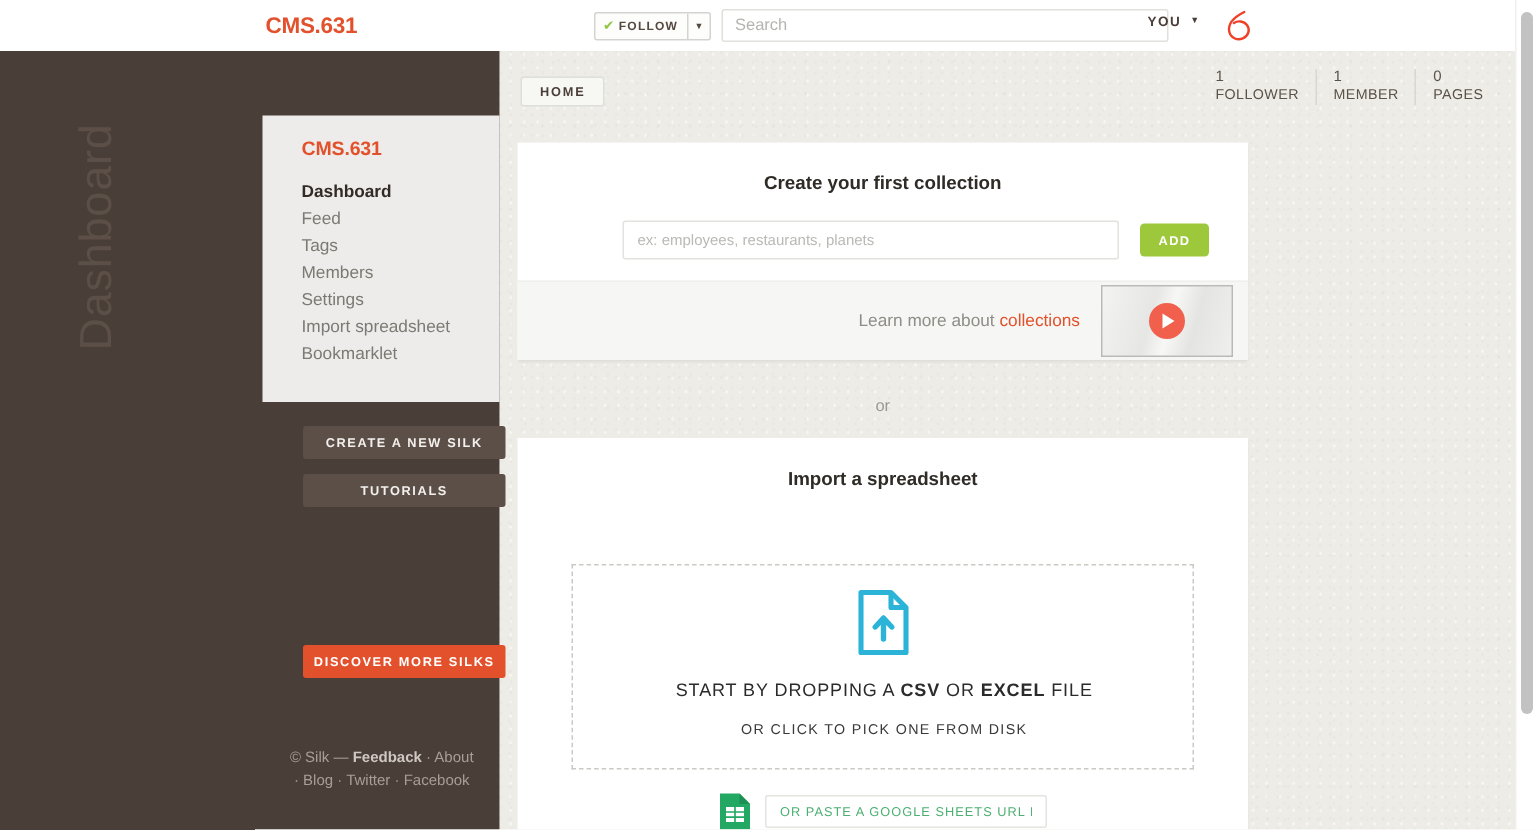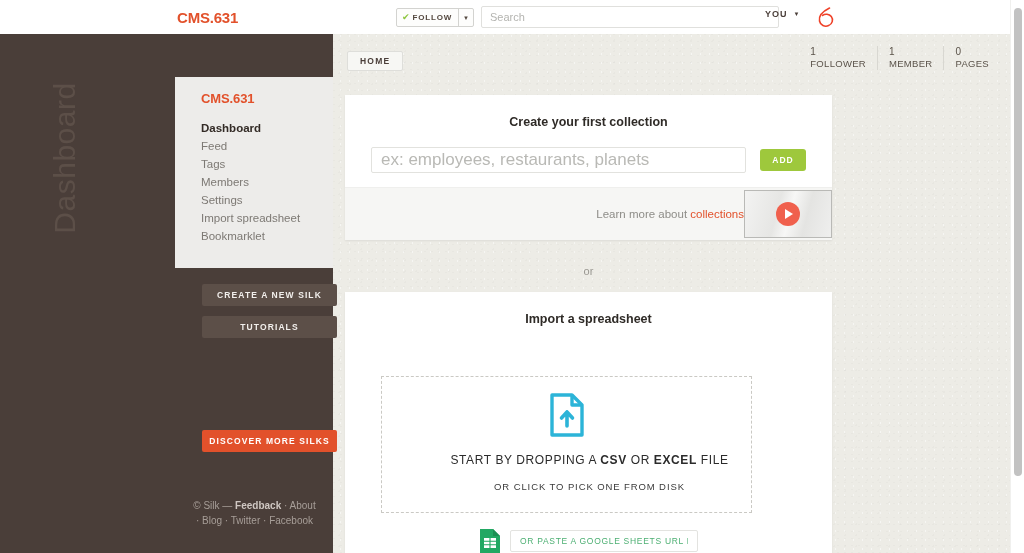--- a/index.html
+++ b/index.html
@@ -289,23 +289,24 @@
     gap: 14px;
     padding: 18px 26px 0 26px;
   }
   .collection-input {
     flex: 1;
     height: 26px;
     border: 1px solid #e2e2de;
     border-radius: 2px;
     padding: 0 9px;
     font-family: "Liberation Sans", sans-serif;
-    font-size: 17px;
+    font-size: 10px;
     color: #333;
     outline: none;
+    margin-left: 44px;
   }
   .collection-input::placeholder { color: #b9b9b5; }
   .add-btn {
     width: 46px; height: 22px;
     border: 0;
     border-radius: 3px;
     background: #9ec83c;
     color: #ffffff;
     font-family: Liberation Sans, sans-serif;
     font-size: 8.5px;
@@ -315,20 +316,22 @@
   }
   .learn-strip {
     position: absolute;
     left: 0; bottom: 0;
     width: 487px; height: 53px;
     background: #f6f6f4;
     border-top: 1px solid #efefed;
     display: flex;
     align-items: center;
     justify-content: flex-end;
+    padding-right: 10px;
+    gap: 14px;
   }
   .learn-text {
     font-size: 11.5px;
     color: #8e8d88;
   }
   .learn-text .hl { color: #e2512b; cursor: pointer; }
   .video-thumb {
     width: 88px; height: 48px;
     border: 1px solid #b9b9b6;
     background: linear-gradient(105deg,#f3f3f2 0%,#e6e6e4 38%,#f7f7f6 52%,#e4e4e2 70%,#efefee 100%);
@@ -361,21 +364,21 @@
     font-size: 11px;
     color: #9a9892;
   }
 
   
   #import-card { top: 259px; height: 280px; }
   #import-card .card-title { padding-top: 20px; }
   .dropzone {
     position: absolute;
     left: 36px; top: 84px;
-    width: 371px; height: 137px;
+    width: 415px; height: 137px;
     border: 1px dashed #cac9c4;
   }
   .file-icon {
     position: absolute;
     left: 50%; top: 16px;
     transform: translateX(-50%);
   }
   .drop-line1 {
     position: absolute;
     left: 0; top: 76px;

